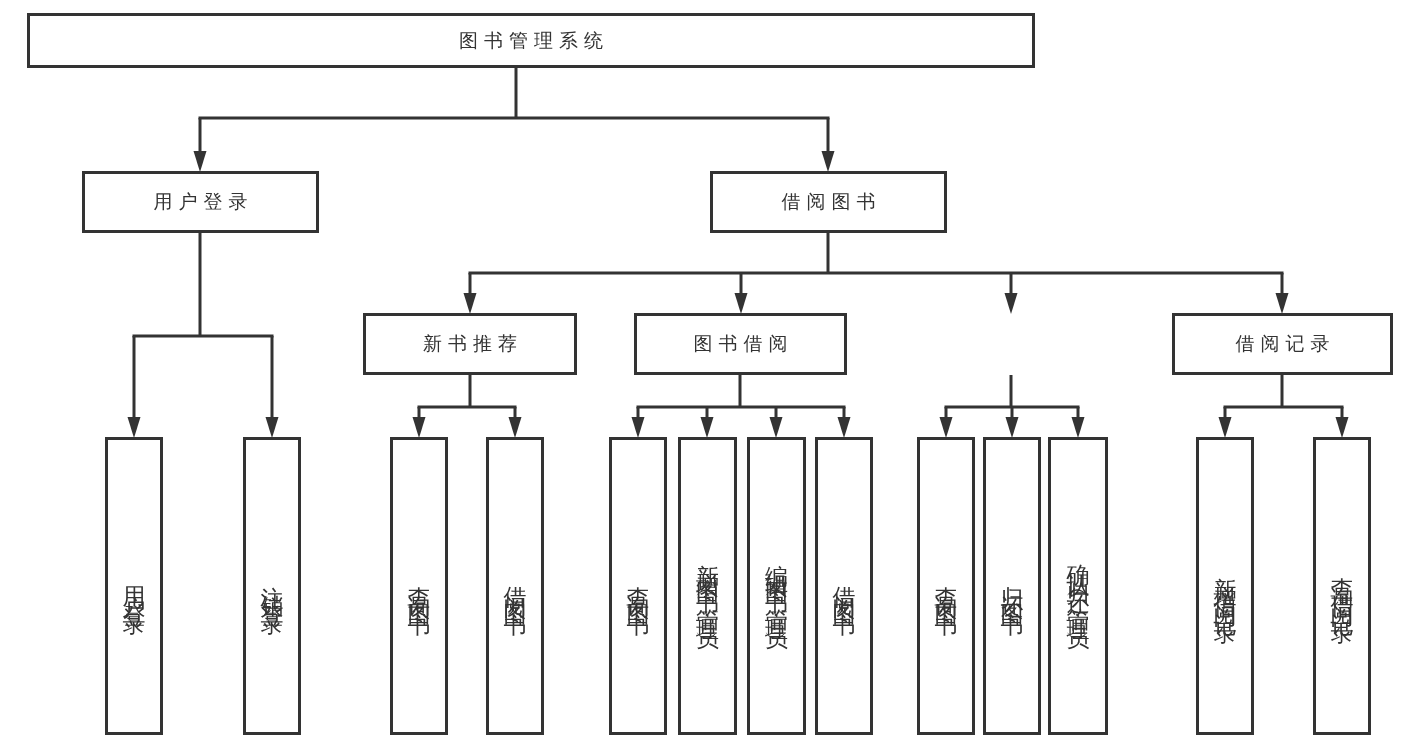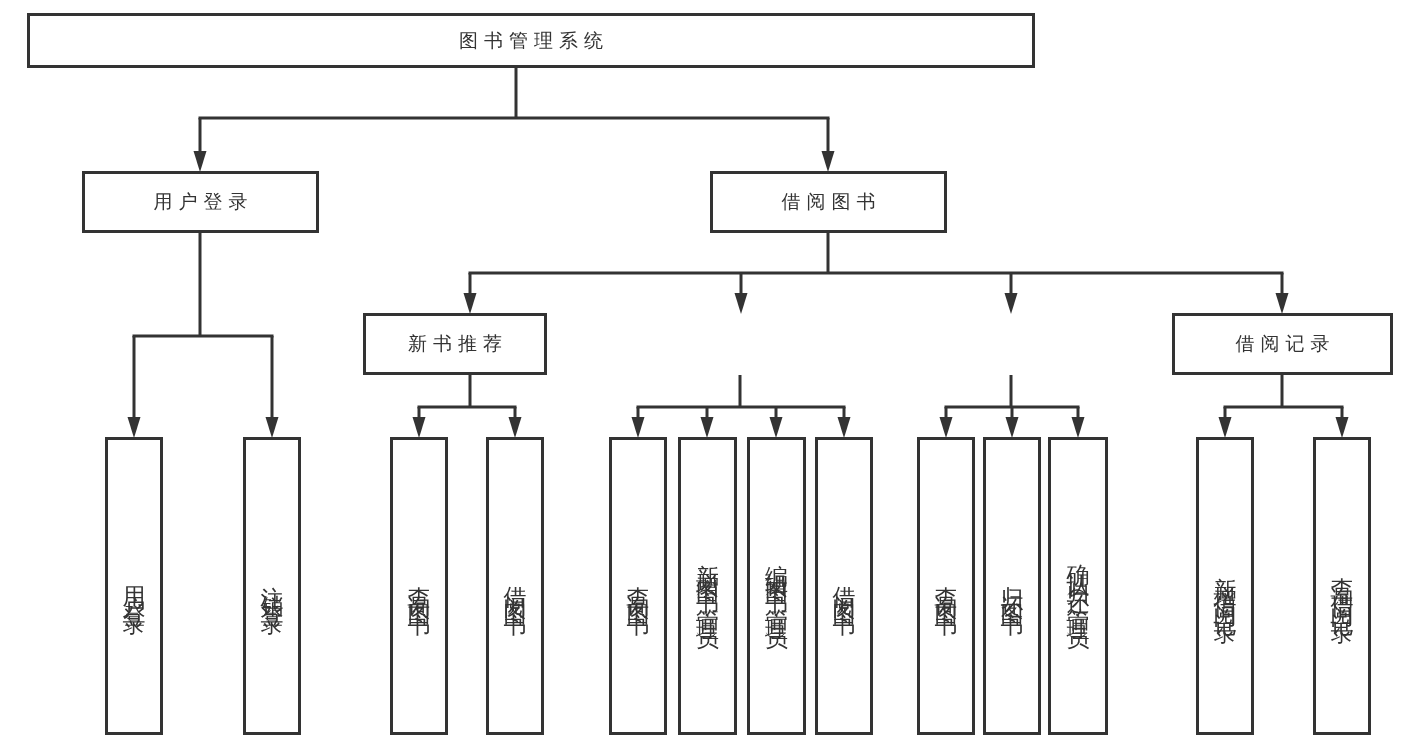--- a/index.html
+++ b/index.html
@@ -138,21 +138,22 @@
       <polygon points="1218.5,417 1231.5,417 1225,438"></polygon>
       <polygon points="1335.5,417 1348.5,417 1342,438"></polygon>
     </g>
   </svg>
 
   <div class="node" style="left:27px;top:13px;width:1008px;height:55px">图书管理系统</div>
 
   <div class="node" style="left:82px;top:171px;width:237px;height:62px">用户登录</div>
   <div class="node" style="left:710px;top:171px;width:237px;height:62px">借阅图书</div>
 
-  <div class="node" style="left:363px;top:313px;width:184px;height:62px">新书推荐</div>
+  <div class="node" style="left:363px;top:313px;width:214px;height:62px">新书推荐</div>
+  <div class="node" style="left:634px;top:313px;width:213px;height:62px">图书借阅</div>
   <div class="node" style="left:1172px;top:313px;width:221px;height:62px">借阅记录</div>
 
   <div class="vbox" style="left:105px">用户登录</div>
   <div class="vbox" style="left:243px">注销登录</div>
 
   <div class="vbox" style="left:390px">查询图书</div>
   <div class="vbox" style="left:486px">借阅图书</div>
 
   <div class="vbox" style="left:609px">查询图书</div>
   <div class="vbox" style="left:678px;width:59px">新增图书（管理员）</div>

